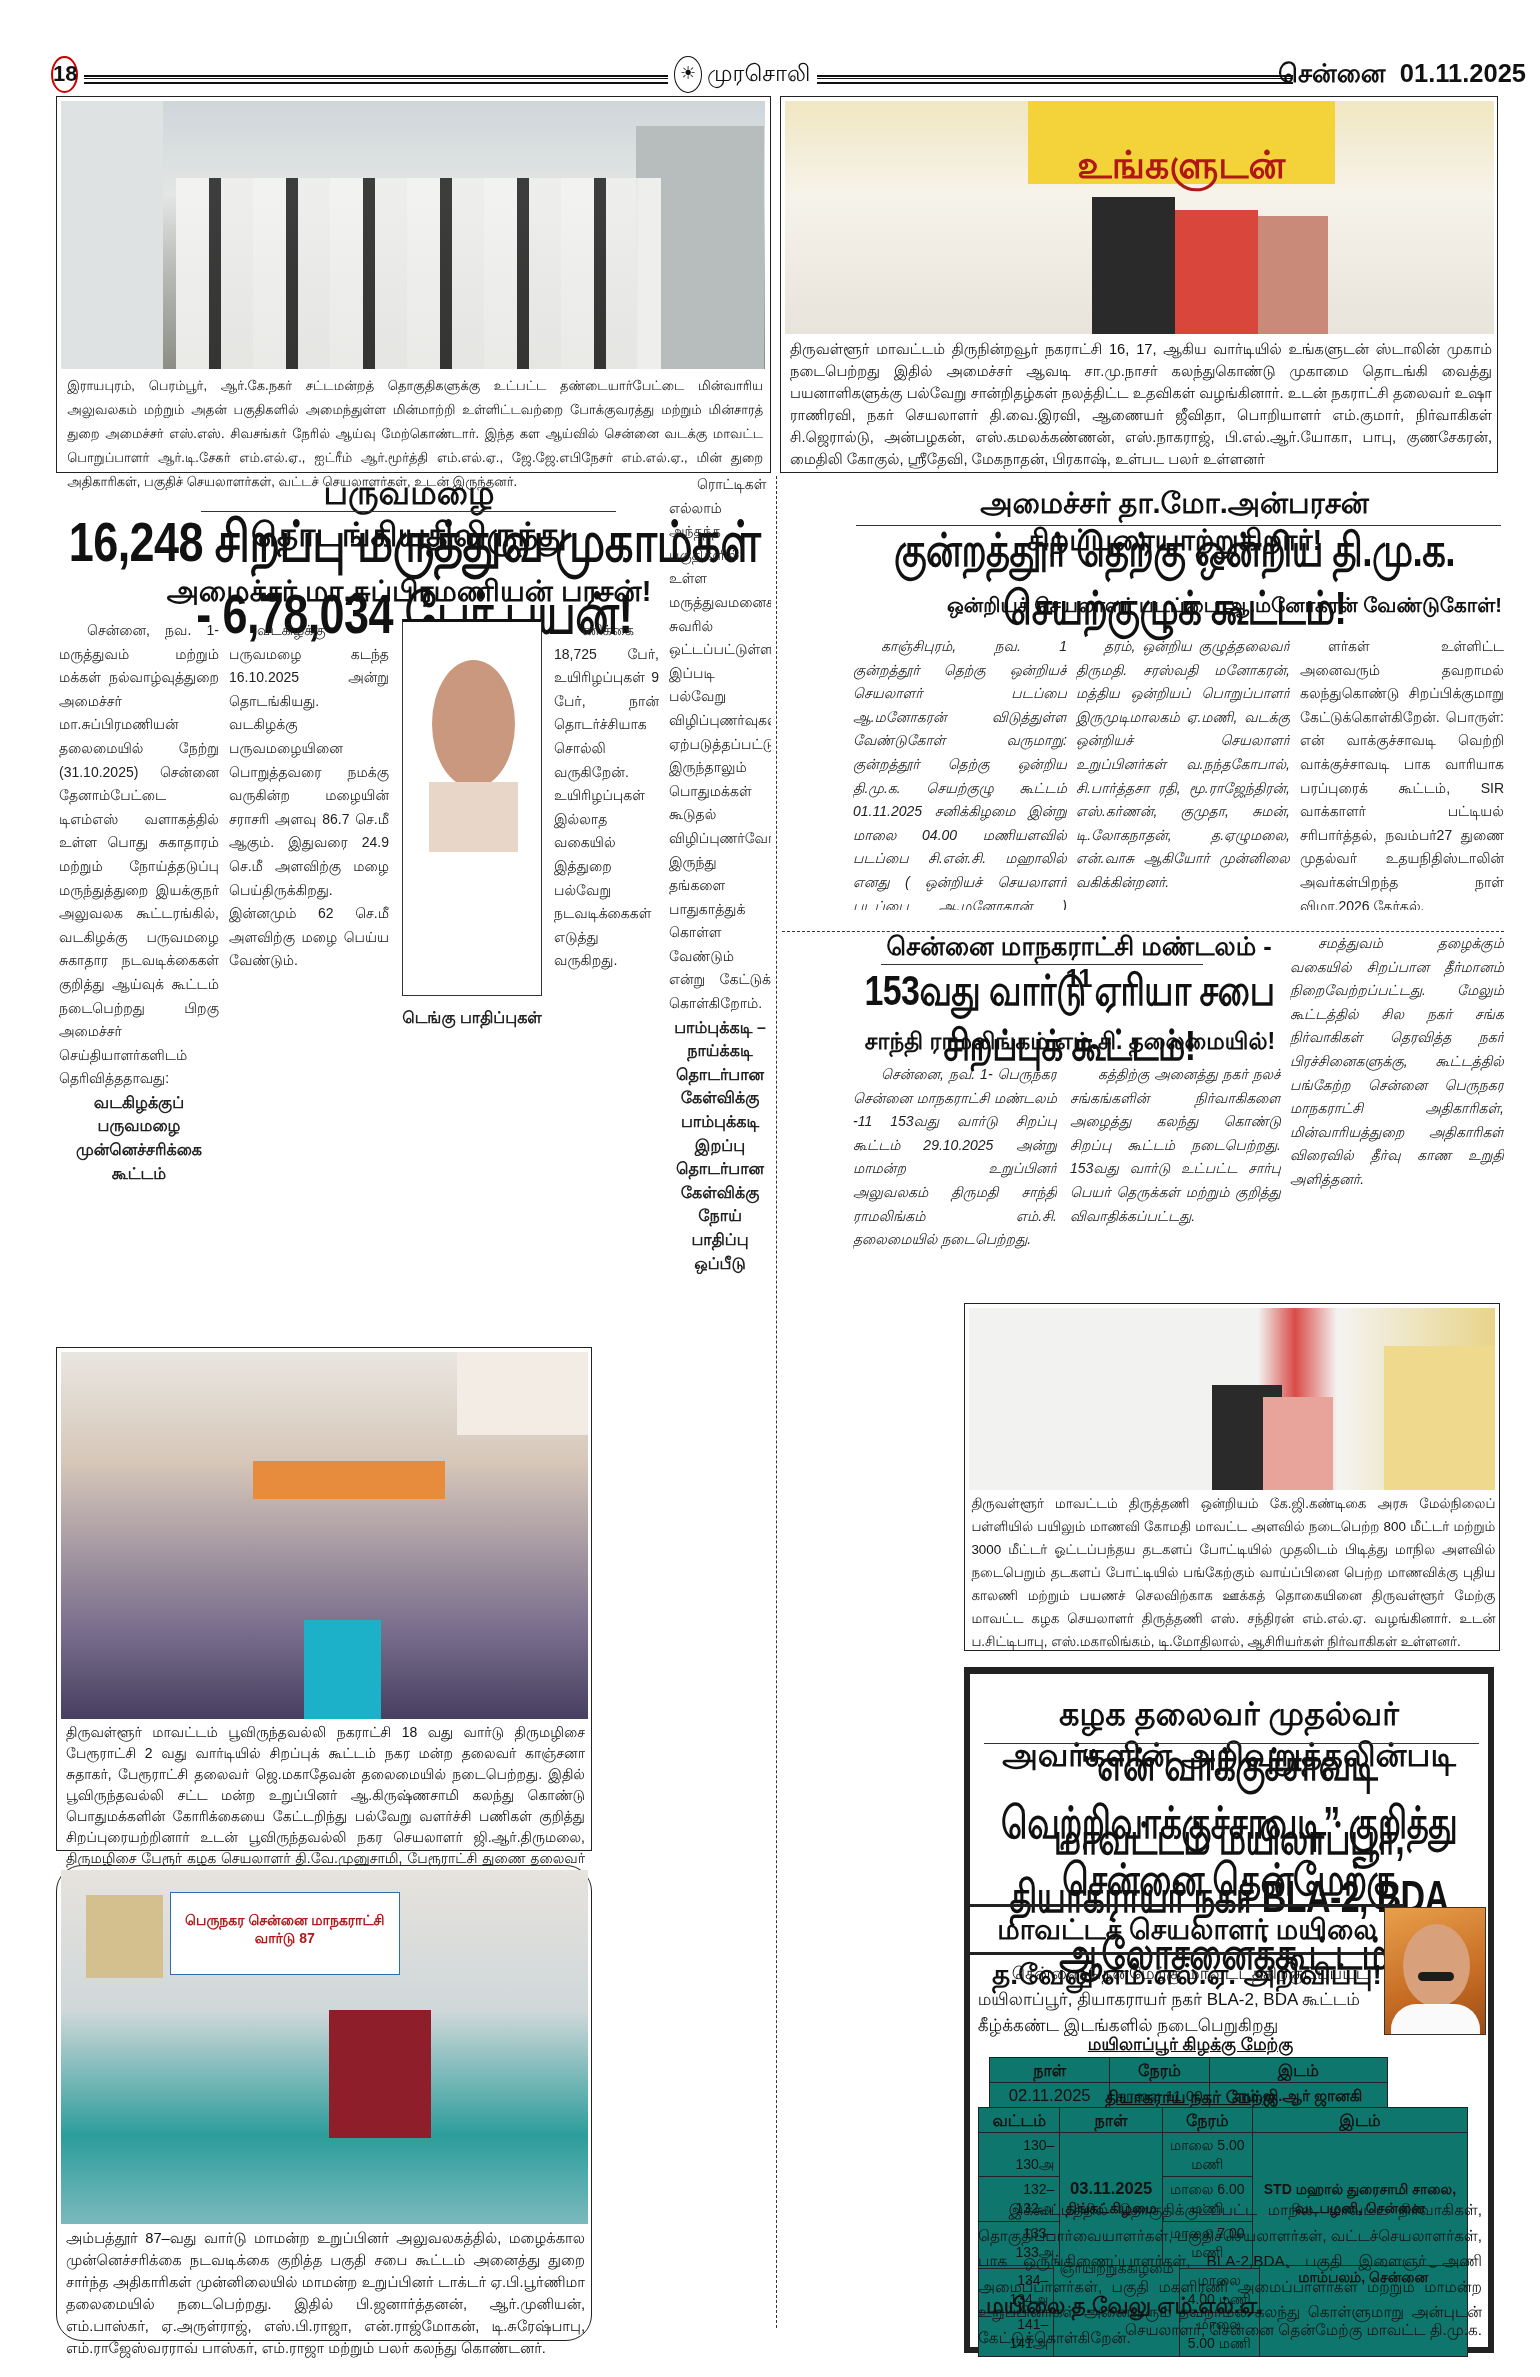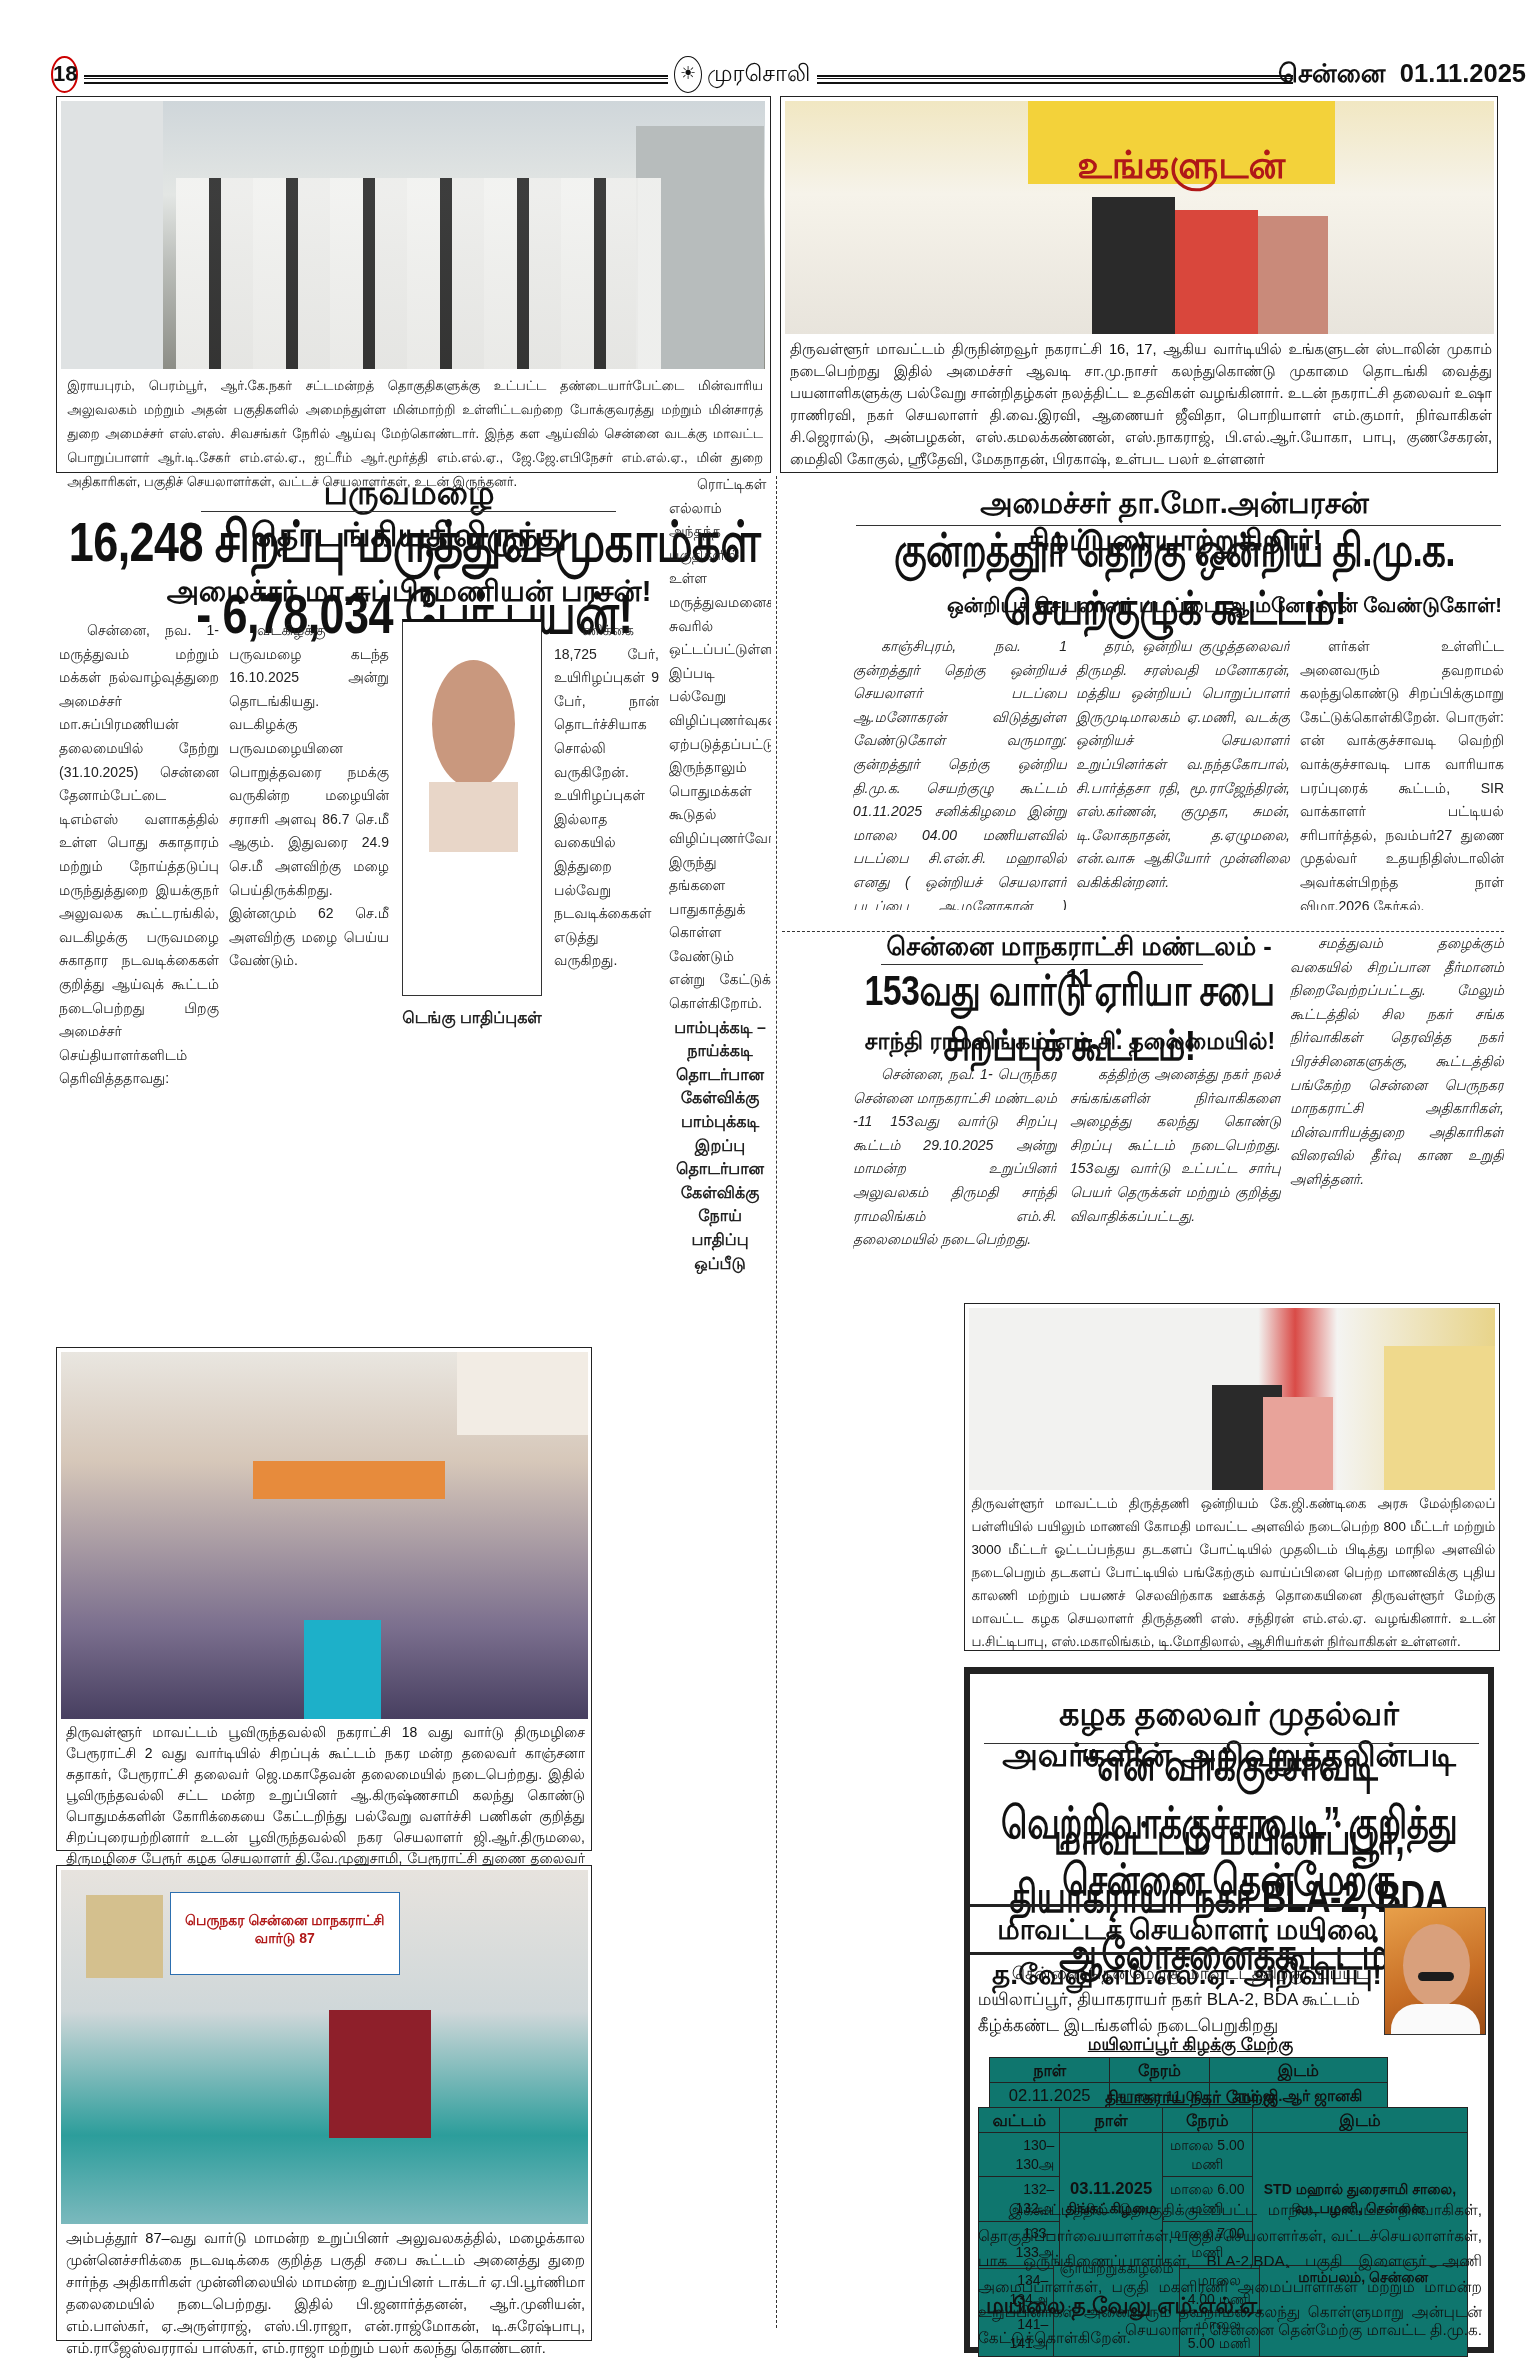--- a/index.html
+++ b/index.html
@@ -74,20 +74,21 @@
   <div class="caption" style="left:9px;top:241px;width:702px;font-size:14.7px;line-height:22px;">திருவள்ளூர் மாவட்டம் திருநின்றவூர் நகராட்சி 16, 17, ஆகிய வார்டியில் உங்களுடன் ஸ்டாலின் முகாம் நடைபெற்றது இதில் அமைச்சர் ஆவடி சா.மு.நாசர் கலந்துகொண்டு முகாமை தொடங்கி வைத்து பயனாளிகளுக்கு பல்வேறு சான்றிதழ்கள் நலத்திட்ட உதவிகள் வழங்கினார். உடன் நகராட்சி தலைவர் உஷா ராணிரவி, நகர் செயலாளர் தி.வை.இரவி, ஆணையர் ஜீவிதா, பொறியாளர் எம்.குமார், நிர்வாகிகள் சி.ஜெரால்டு, அன்பழகன், எஸ்.கமலக்கண்ணன், எஸ்.நாகராஜ், பி.எல்.ஆர்.யோகா, பாபு, குணசேகரன், மைதிலி கோகுல், ஸ்ரீதேவி, மேகநாதன், பிரகாஷ், உள்பட பலர் உள்ளனர்</div>
 </div>
 
 <div class="kicker" style="left:192px;top:474px;width:434px;">பருவமழை தொடங்கியதிலிருந்து</div>
 <div class="underline" style="left:201px;top:511px;width:415px;"></div>
 <div class="headline" style="left:57px;top:524px;width:715px;">16,248 சிறப்பு மருத்துவ முகாம்கள் - 6,78,034 பேர் பயன்!</div>
 <div class="sub" style="left:96px;top:575px;width:626px;">அமைச்சர் மா.சுப்பிரமணியன் பரசன்!</div>
 
 <div class="col" style="left:59px;top:619px;width:160px;height:722px;">
   <p>சென்னை, நவ. 1- மருத்துவம் மற்றும் மக்கள் நல்வாழ்வுத்துறை அமைச்சர் மா.சுப்பிரமணியன் தலைமையில் நேற்று (31.10.2025) சென்னை தேனாம்பேட்டை டிஎம்எஸ் வளாகத்தில் உள்ள பொது சுகாதாரம் மற்றும் நோய்த்தடுப்பு மருந்துத்துறை இயக்குநர் அலுவலக கூட்டரங்கில், வடகிழக்கு பருவமழை சுகாதார நடவடிக்கைகள் குறித்து ஆய்வுக் கூட்டம் நடைபெற்றது பிறகு அமைச்சர் செய்தியாளர்களிடம் தெரிவித்ததாவது:</p>
+  <p class="subhead">வடகிழக்குப் பருவமழை முன்னெச்சரிக்கை கூட்டம்</p>
 </div>
 <div class="col" style="left:229px;top:619px;width:160px;height:722px;">
   <p>வடகிழக்கு பருவமழை கடந்த 16.10.2025 அன்று தொடங்கியது. வடகிழக்கு பருவமழையினை பொறுத்தவரை நமக்கு வருகின்ற மழையின் சராசரி அளவு 86.7 செ.மீ ஆகும். இதுவரை 24.9 செ.மீ அளவிற்கு மழை பெய்திருக்கிறது. இன்னமும் 62 செ.மீ அளவிற்கு மழை பெய்ய வேண்டும்.</p>
 </div>
 <div class="abs" style="left:402px;top:619px;width:140px;height:377px;border:1.3px solid #333;border-top:3.2px solid #111;background:#fff;">
   <div class="abs" style="left:29px;top:38px;width:83px;height:128px;border-radius:50%;background:#c9987e;"></div>
   <div class="abs" style="left:25.5px;top:160px;width:89px;height:70px;background:#e8d6c8;"></div>
 </div>
 <div class="col" style="left:402px;top:1006px;width:140px;height:332px;">
   <p class="subhead">டெங்கு பாதிப்புகள்</p>
@@ -106,21 +107,21 @@
 <div class="photo-box" style="left:56px;top:1347px;width:536px;height:504px;">
   <div class="photo" style="left:3.8px;top:3.8px;width:527px;height:367px;background:linear-gradient(180deg,#e9e6e0 0%,#d6c7b9 30%,#7b6f8e 75%,#473f60 100%);">
     <div class="abs" style="left:396px;top:0;width:132px;height:83px;background:#f2ece4;"></div>
     <div class="abs" style="left:192px;top:109px;width:192px;height:38px;background:#e78b3c;"></div>
     <div class="abs" style="left:243px;top:268px;width:77px;height:99px;background:#1db0c9;"></div>
   </div>
   <div class="caption" style="left:9px;top:374px;width:519px;font-size:14px;line-height:21px;">திருவள்ளூர் மாவட்டம் பூவிருந்தவல்லி நகராட்சி 18 வது வார்டு திருமழிசை பேரூராட்சி 2 வது வார்டியில் சிறப்புக் கூட்டம் நகர மன்ற தலைவர் காஞ்சனா சுதாகர், பேரூராட்சி தலைவர் ஜெ.மகாதேவன் தலைமையில் நடைபெற்றது. இதில் பூவிருந்தவல்லி சட்ட மன்ற உறுப்பினர் ஆ.கிருஷ்ணசாமி கலந்து கொண்டு பொதுமக்களின் கோரிக்கையை கேட்டறிந்து பல்வேறு வளர்ச்சி பணிகள் குறித்து சிறப்புரையற்றினார் உடன் பூவிருந்தவல்லி நகர செயலாளர் ஜி.ஆர்.திருமலை, திருமழிசை பேரூர் கழக செயலாளர் தி.வே.முனுசாமி, பேரூராட்சி துணை தலைவர் அனிதா சங்கர், உள்பட அரசு அதிகாரிகள் திமுக நிர்வாகிகள் பொதுமக்கள் கலந்து கொண்டார்கள்</div>
 </div>
 <div class="col" style="left:600px;top:1347px;width:64px;height:511px;"></div>
 
-<div class="photo-box" style="left:56px;top:1865px;width:536px;height:476px;">
+<div class="photo-box" style="left:56px;top:1865px;width:536px;height:476px;border-radius:26px;">
   <div class="photo" style="left:3.8px;top:3.8px;width:527px;height:354px;background:linear-gradient(180deg,#e7e3de 0%,#cfd7d9 40%,#2c9d9b 75%,#7bb9bd 100%);">
     <div class="abs" style="left:109px;top:22.4px;width:230px;height:83px;background:#fff;border:1.3px solid #2c6fb0;font:bold 14px 'Liberation Sans',sans-serif;color:#b01818;text-align:center;padding-top:19px;">பெருநகர சென்னை மாநகராட்சி வார்டு 87</div>
     <div class="abs" style="left:25.5px;top:25.5px;width:77px;height:83px;background:#d4c08e;"></div>
     <div class="abs" style="left:268px;top:140px;width:102px;height:128px;background:#8e1f2a;"></div>
   </div>
   <div class="caption" style="left:9px;top:361px;width:519px;font-size:14.7px;line-height:22px;">அம்பத்தூர் 87–வது வார்டு மாமன்ற உறுப்பினர் அலுவலகத்தில், மழைக்கால முன்னெச்சரிக்கை நடவடிக்கை குறித்த பகுதி சபை கூட்டம் அனைத்து துறை சார்ந்த அதிகாரிகள் முன்னிலையில் மாமன்ற உறுப்பினர் டாக்டர் ஏ.பி.பூர்ணிமா தலைமையில் நடைபெற்றது. இதில் பி.ஜனார்த்தனன், ஆர்.முனியன், எம்.பாஸ்கர், ஏ.அருள்ராஜ், எஸ்.பி.ராஜா, என்.ராஜ்மோகன், டி.சுரேஷ்பாபு, எம்.ராஜேஸ்வரராவ் பாஸ்கர், எம்.ராஜா மற்றும் பலர் கலந்து கொண்டனர்.</div>
 </div>
 
 <div class="kicker" style="left:849px;top:487px;width:651px;font-size:29px;">அமைச்சர் தா.மோ.அன்பரசன் சிறப்புரையாற்றுகிறார்!</div>
 <div class="underline" style="left:856px;top:525px;width:645px;"></div>

